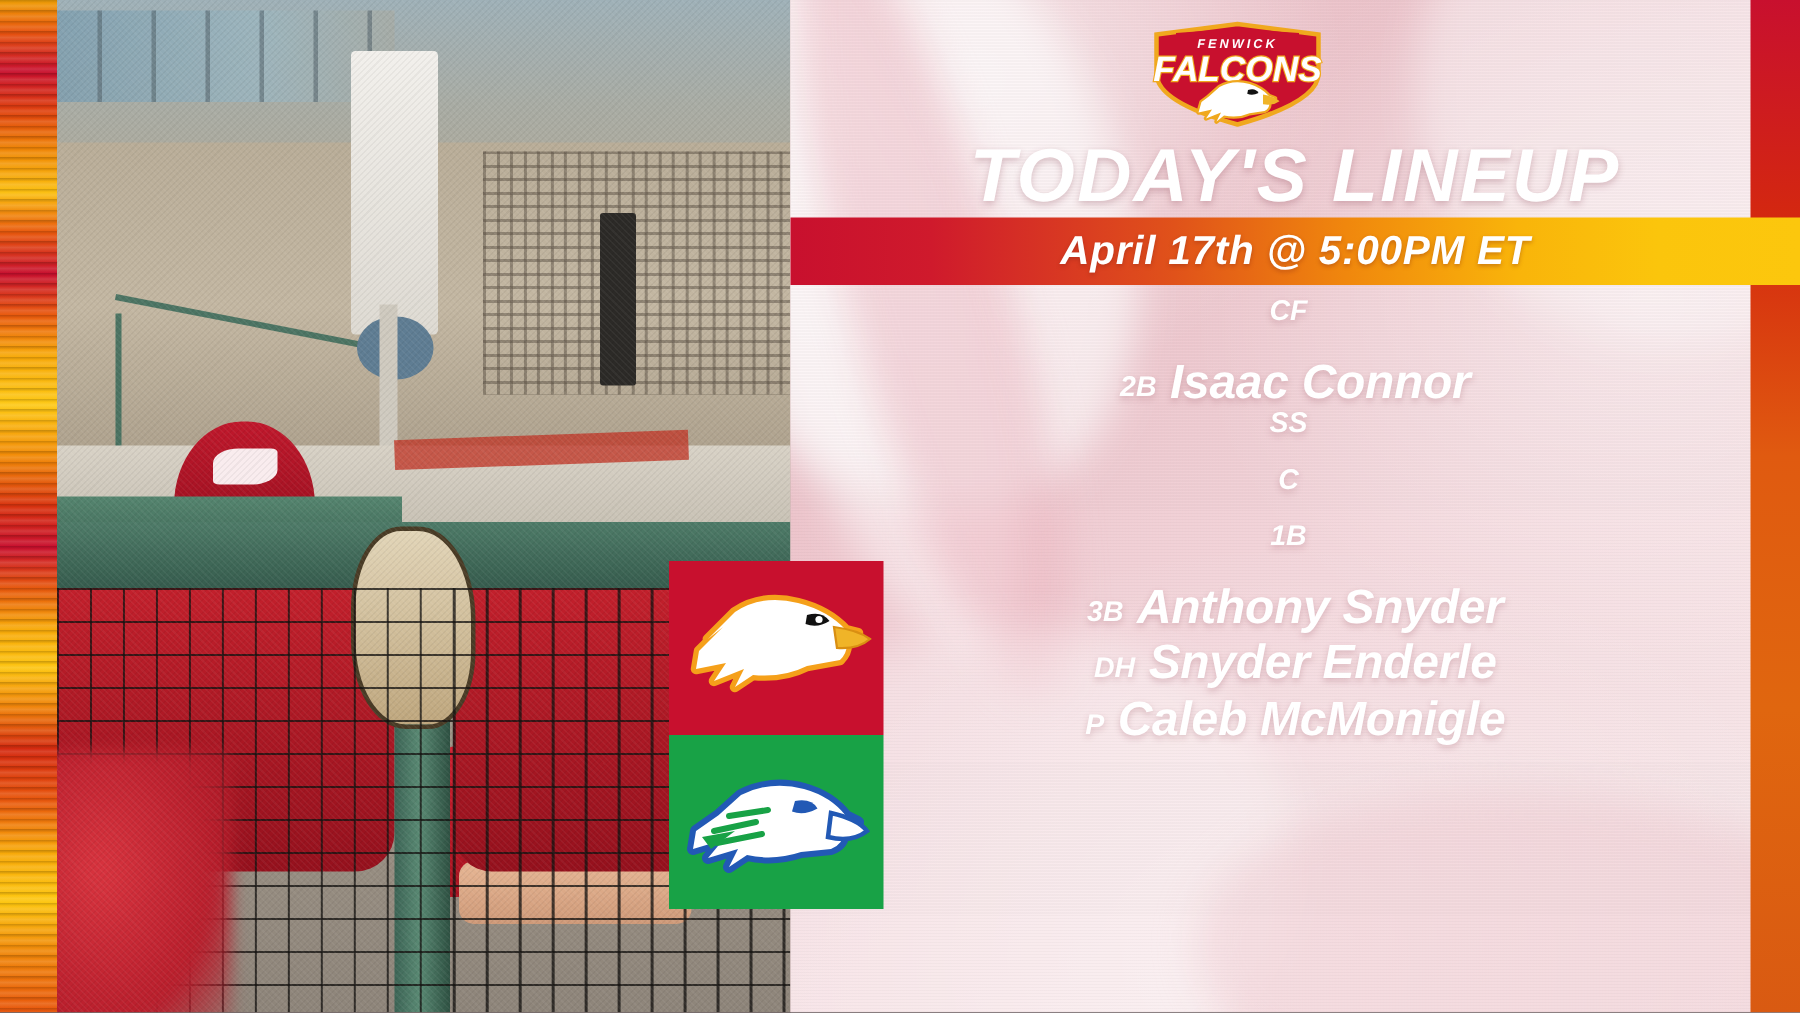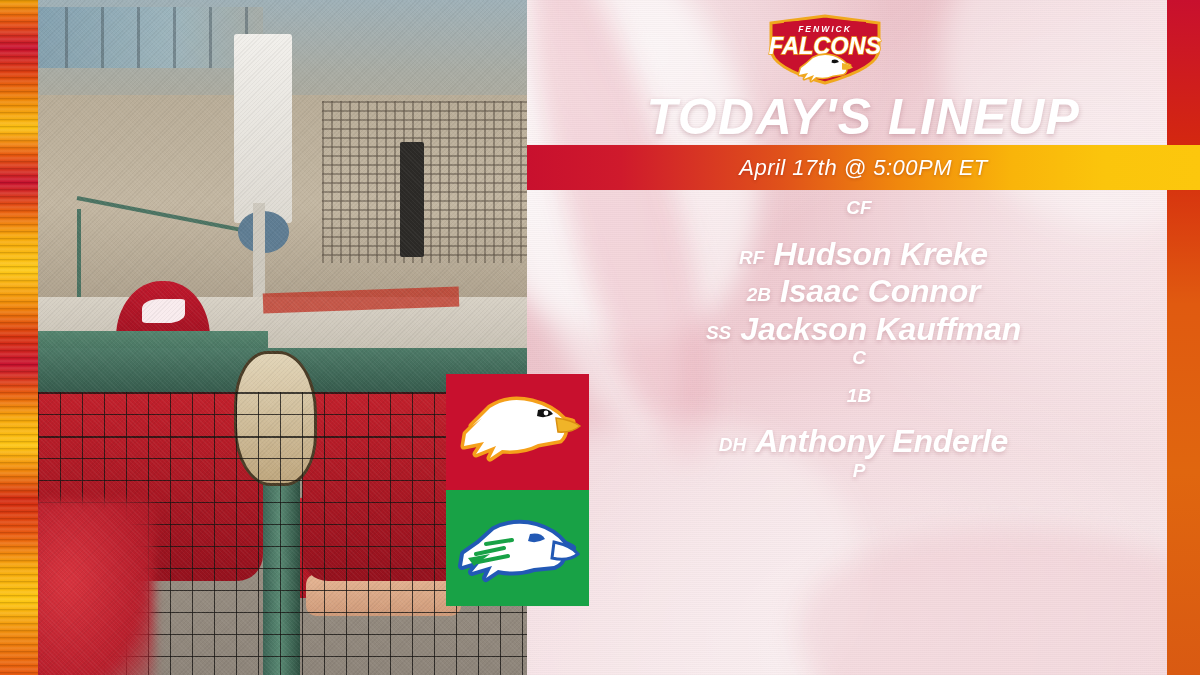--- a/index.html
+++ b/index.html
@@ -171,21 +171,21 @@
     white-space:nowrap;
   }
 
   
   .datebar {
     position:absolute; left:527px; top:145px; width:673px; height:45px; z-index:8;
     background:linear-gradient(to right,#c8102e 0%, #cf1a2c 14%, #e0521a 38%, #f0870d 55%, #f9b40a 72%, #fbc50c 86%, #fcc70d 100%);
     display:flex; align-items:center; justify-content:center;
   }
   .datebar span {
-    font-size:22px; font-weight:normal; font-style:italic; color:#fff;
+    font-size:27px; font-weight:bold; font-style:italic; color:#fff;
     letter-spacing:.5px; white-space:nowrap;
     text-shadow:0 1px 3px rgba(120,30,20,.35);
   }
 
   
   .lineup { position:absolute; left:527px; top:198px; width:673px; z-index:8;text-align:center; }
   .row {
     display:flex; align-items:baseline; justify-content:center;
     height:37.5px; color:#ffffff;
     text-shadow:0 2px 4px rgba(150,80,95,.28);
@@ -323,39 +323,39 @@
 
   <div class="datebar">
     <span>April 17th @ 5:00PM ET</span>
   </div>
 
   <div class="lineup">
       <div class="row">
         <span class="pos">CF</span>
       </div>
       <div class="row">
-        <span class="pos">RF</span>
-        <span class="nm">Hudson Kreke</span>
-      </div>
-      <div class="row">
         <span class="pos">2B</span>
         <span class="nm">Isaac Connor</span>
       </div>
       <div class="row">
         <span class="pos">SS</span>
-        <span class="nm">Jackson Kauffman</span>
       </div>
       <div class="row">
         <span class="pos">C</span>
       </div>
       <div class="row">
         <span class="pos">1B</span>
       </div>
       <div class="row">
+        <span class="pos">3B</span>
+        <span class="nm">Anthony Snyder</span>
+      </div>
+      <div class="row">
         <span class="pos">DH</span>
-        <span class="nm">Anthony Enderle</span>
+        <span class="nm">Snyder Enderle</span>
       </div>
       <div class="row">
         <span class="pos">P</span>
+        <span class="nm">Caleb McMonigle</span>
       </div>
     </div>
 
 </div>
 
 </body></html>

